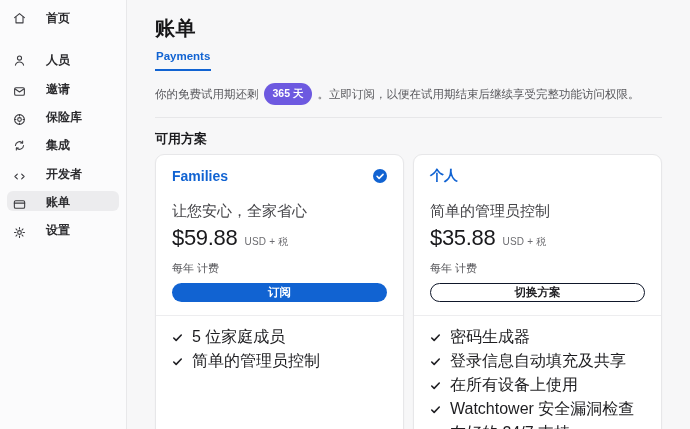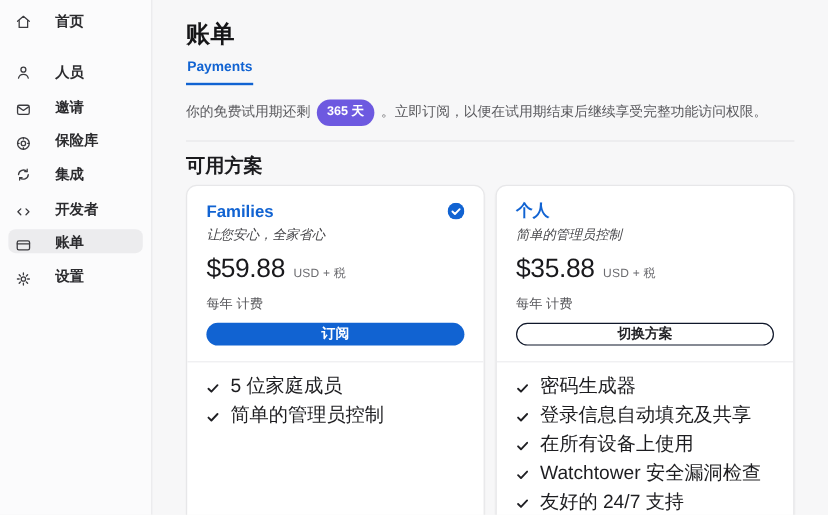--- a/index.html
+++ b/index.html
@@ -53,39 +53,39 @@
     font-size: 11.5px; color: #58585c; line-height: 1.6;
   }
   .trial .badge {
     display: inline-block;
     background: var(--badge, #6d59e0); color: #ffffff;
     font-size: 10.5px; font-weight: 600;
     padding: 2px 9px 3px 9px; border-radius: 999px;
     margin: 0 5px; vertical-align: 1px;
   }
   .divider { border: none; border-top: 1px solid #e7e7e9; margin-top: 12px; }
-  .section-heading { margin: 13px 0 8px 0; font-size: 16px; font-weight: 700; color: #1b1b1e; line-height: 15px; }
+  .section-heading { margin: 13px 0 8px 0; font-size: 13px; font-weight: 700; color: #1b1b1e; line-height: 15px; }
 
   
   .cards { display: flex; gap: 9px; align-items: stretch; }
   .card {
     flex: 1 1 0;
     background: #ffffff;
     border: 1px solid #e7e7e9;
     border-radius: 9px;
     box-shadow: 0 1px 2px rgba(0,0,0,0.04);
     display: flex; flex-direction: column;
     overflow: hidden; cursor: pointer;
   }
   .card-top { padding: 13px 16px 13px 16px; }
   .card-head { display: flex; align-items: center; justify-content: space-between; height: 16px; }
   .plan-name { font-size: 14px; font-weight: 700; color: var(--primary, #1163d2); }
   .check-badge { display: inline-flex; width: 14px; height: 14px; }
   .check-badge svg { width: 14px; height: 14px; }
-  .tagline { margin-top: 6px; font-size: 11px; color: #454549; line-height: 13px; font-style: italic; }
+  .tagline { margin-top: 20px; font-size: 15px; color: #454549; line-height: 13px; }
   .price-row { margin-top: 8px; display: flex; align-items: baseline; }
   .price { font-size: 22px; font-weight: 500; color: #19191c; letter-spacing: -0.3px; line-height: 26px; }
   .price-suffix { font-size: 10px; color: #6c6c70; margin-left: 7px; letter-spacing: 0.2px; }
   .cycle { margin-top: 11px; font-size: 11px; color: #56565a; line-height: 12px; }
   .btn {
     margin-top: 9px; width: 100%; height: 19px;
     border-radius: 999px;
     font-family: inherit; font-size: 11.5px; font-weight: 600;
     display: flex; align-items: center; justify-content: center;
     cursor: pointer;

